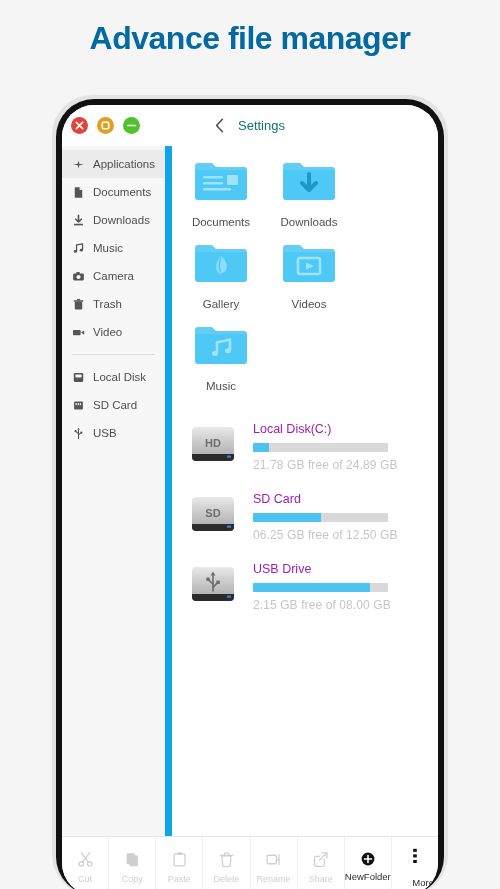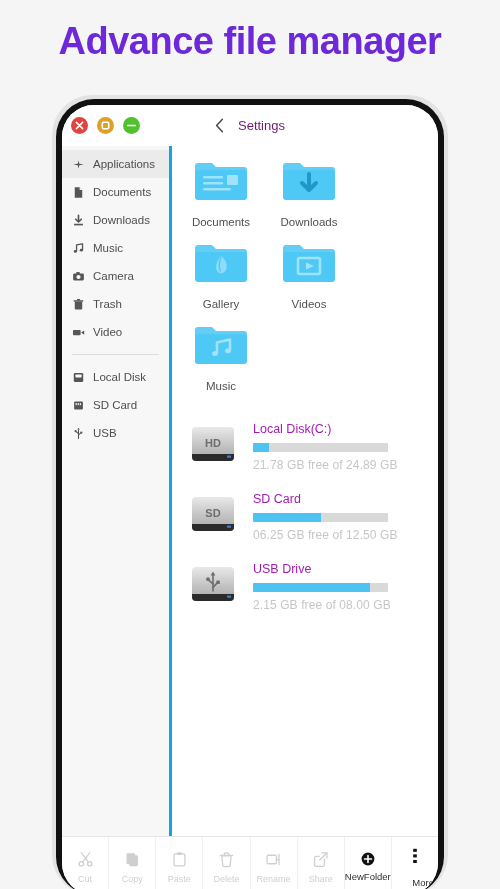--- a/index.html
+++ b/index.html
@@ -7,23 +7,23 @@
     width:500px;height:889px;
     background:#f5f5f5;
     font-family:"Liberation Sans", sans-serif;
     overflow:hidden;
     position:relative;
   }
   
   .page-title{
     position:absolute;left:0;top:20px;width:500px;
     text-align:center;
-    font-size:38px;
+    font-size:32px;
     font-weight:bold;
-    color:#6d28d9;
+    color:#0369a1;
     letter-spacing:-0.5px;
   }
   
   .phone-outer{
     position:absolute;
     left:52px;top:95px;
     width:396px;height:800px;
     background:#e3e3e3;
     border-radius:40px;
   }
@@ -49,29 +49,29 @@
   }
   .lights{position:absolute;left:9px;top:12px;display:flex;gap:9px;}
   .light{width:17px;height:17px;border-radius:50%;position:relative;}
   .light svg{position:absolute;left:0;top:0;}
   .light.red{background:#e0443e;}
   .light.amber{background:#dea123;}
   .light.green{background:#51c22e;}
   .nav-title{
     position:absolute;left:0;top:0;width:376px;height:41px;
     display:flex;align-items:center;justify-content:center;gap:14px;
-    font-size:13px;color:#701a75;
+    font-size:13px;color:#0f766e;
   }
   .back-chevron{display:flex;align-items:center;}
   
   .sidebar{
     position:absolute;left:0;top:41px;
     width:110px;height:690px;
     background:#f7f7f7;
-    border-right:3px solid #0ea5e9;
+    border-right:7px solid #0ea5e9;
     box-sizing:border-box;
     padding-top:4px;
   }
   .side-item{
     display:flex;align-items:center;gap:8px;
     height:28px;padding-left:10px;
     font-size:11.5px;color:#4e4e4e;
   }
   .side-item.selected{background:#ebebeb;}
   .side-icon{

